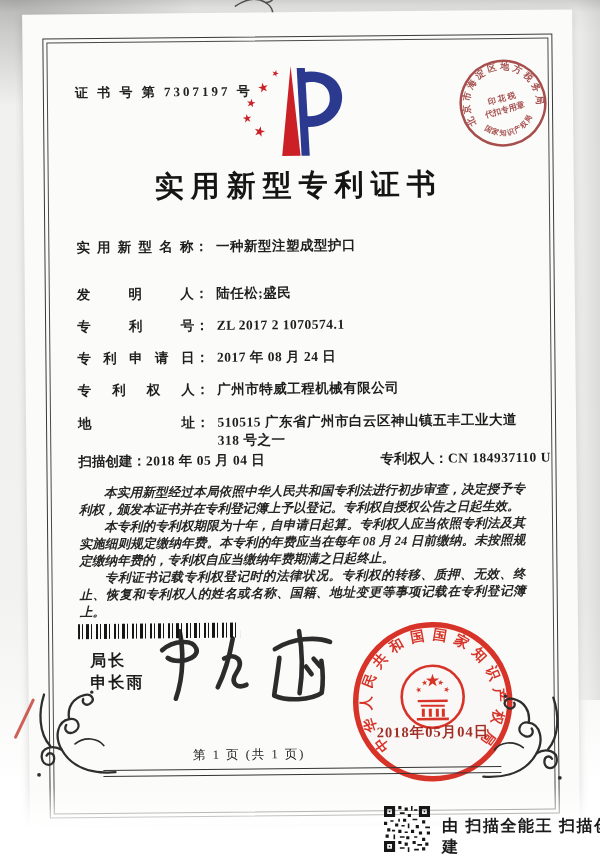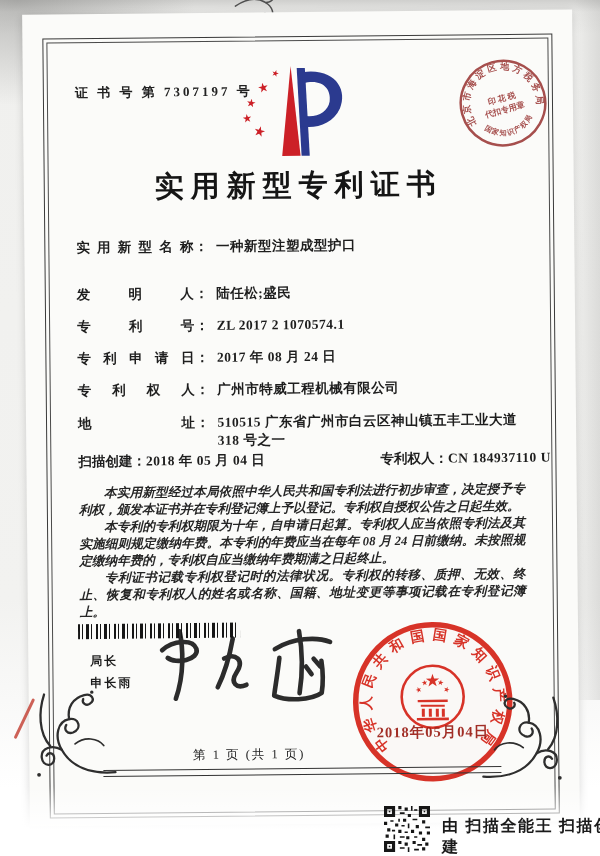--- a/index.html
+++ b/index.html
@@ -26,21 +26,21 @@
   .fval{margin-left:8px;letter-spacing:.5px;font-weight:600;}
   .frow.wrap{white-space:normal;width:444px;}
   .frow.wrap .flabel{vertical-align:top;}
   .frow.wrap .fval{display:inline-block;width:300px;vertical-align:top;line-height:18px;}
   .grant2{position:absolute;left:302px;top:0;}
   .paras{position:absolute;left:52px;top:471px;width:446px;font-size:12.6px;line-height:17px;
     color:#262626;text-align:justify;font-style:italic;font-weight:600;}
   .paras p{margin:0;text-indent:2em;}
   .barcode{position:absolute;left:50px;top:610px;width:162px;height:15px;
     background:repeating-linear-gradient(90deg,#161616 0 2px,#fbfbf9 2px 4px,#161616 4px 5px,#fbfbf9 5px 8px,#161616 8px 11px,#fbfbf9 11px 13px,#161616 13px 14px,#fbfbf9 14px 18px);}
-  .director{position:absolute;left:62px;top:636px;font-size:12px;font-weight:600;color:#1c1c1c;letter-spacing:2px;line-height:22px;}
+  .director{position:absolute;left:62px;top:636px;font-size:16px;font-weight:600;color:#1c1c1c;letter-spacing:2px;line-height:22px;}
   .signature{position:absolute;left:114px;top:612px;width:210px;height:84px;}
   .seal{position:absolute;left:319px;top:606px;width:170px;height:170px;opacity:.95;}
   .seal-date{position:absolute;left:326px;top:712px;width:156px;text-align:center;
     font-size:14.5px;font-weight:bold;color:rgba(153,28,20,.92);letter-spacing:1px;}
   .pagefoot{position:absolute;left:0;top:734px;width:440px;text-align:center;font-size:12.5px;color:#222;letter-spacing:2px;}
   .rule{position:absolute;left:74px;top:756px;width:398px;height:5px;border-top:1.7px solid #333;border-bottom:1.7px solid #333;}
   .flourish{position:absolute;width:86px;height:100px;}
   .fl-bl{left:2px;top:674px;}
   .fl-br{left:452px;top:682px;transform:scaleX(-1);}
   .fl-top{position:absolute;left:238px;top:-14px;width:50px;height:50px;transform:rotate(150deg);opacity:.85;}

